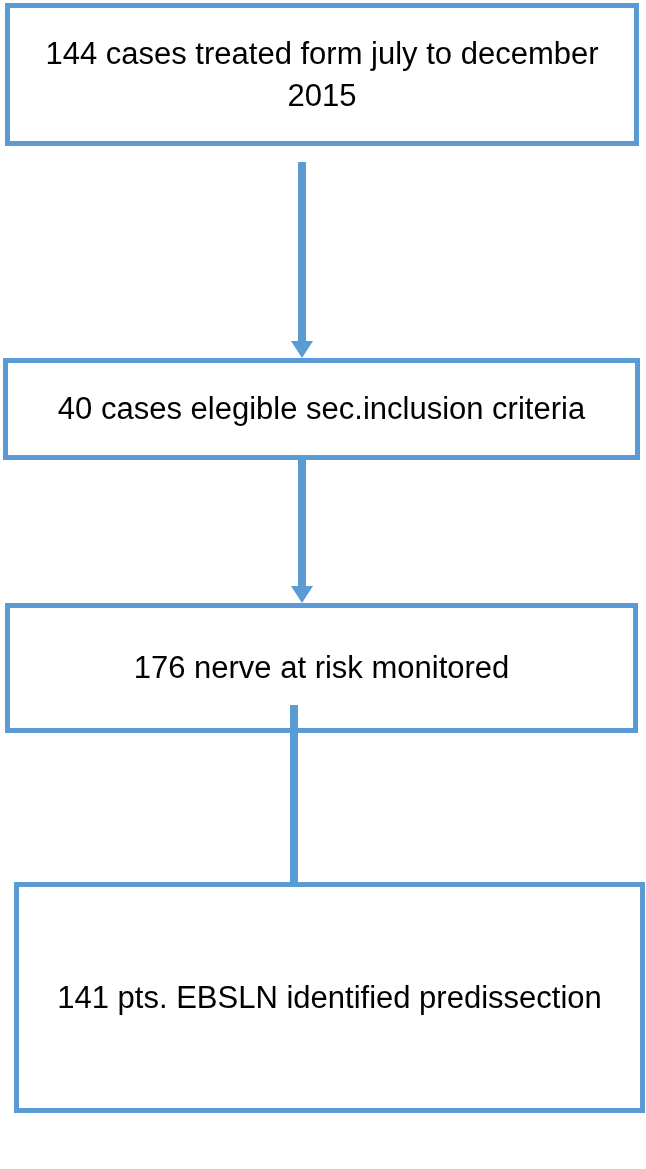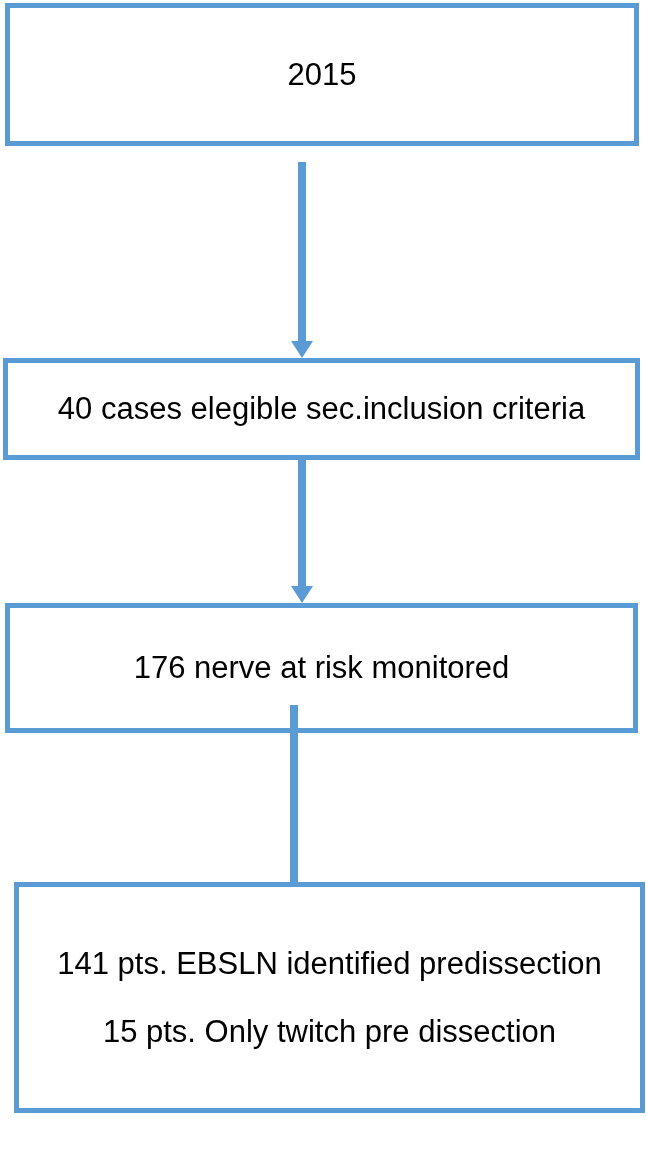--- a/index.html
+++ b/index.html
@@ -56,20 +56,21 @@
   #arrow-1 { left: 291px; top: 162px; height: 196px; }
   #arrow-2 { left: 291px; top: 459px; height: 144px; }
   #arrow-3 { left: 283px; top: 705px; height: 218px; }
 </style>
 </head>
 <body>
 
 <div class="canvas">
 
   <div class="flow-box" id="box-1">
+    <div class="line">144 cases treated form july to december</div>
     <div class="line">2015</div>
   </div>
 
   <div class="arrow" id="arrow-1">
     <div class="shaft"></div>
     <div class="head"></div>
   </div>
 
   <div class="flow-box" id="box-2">
     <div class="line">40 cases elegible sec.inclusion criteria</div>
@@ -84,16 +85,15 @@
     <div class="line">176 nerve at risk monitored</div>
   </div>
 
   <div class="arrow" id="arrow-3">
     <div class="shaft"></div>
     <div class="head"></div>
   </div>
 
   <div class="flow-box" id="box-4">
     <div class="line">141 pts. EBSLN identified predissection</div>
-    <div class="line">15 pts. Only twitch pre dissection</div>
   </div>
 
 </div>
 
 </body></html>

